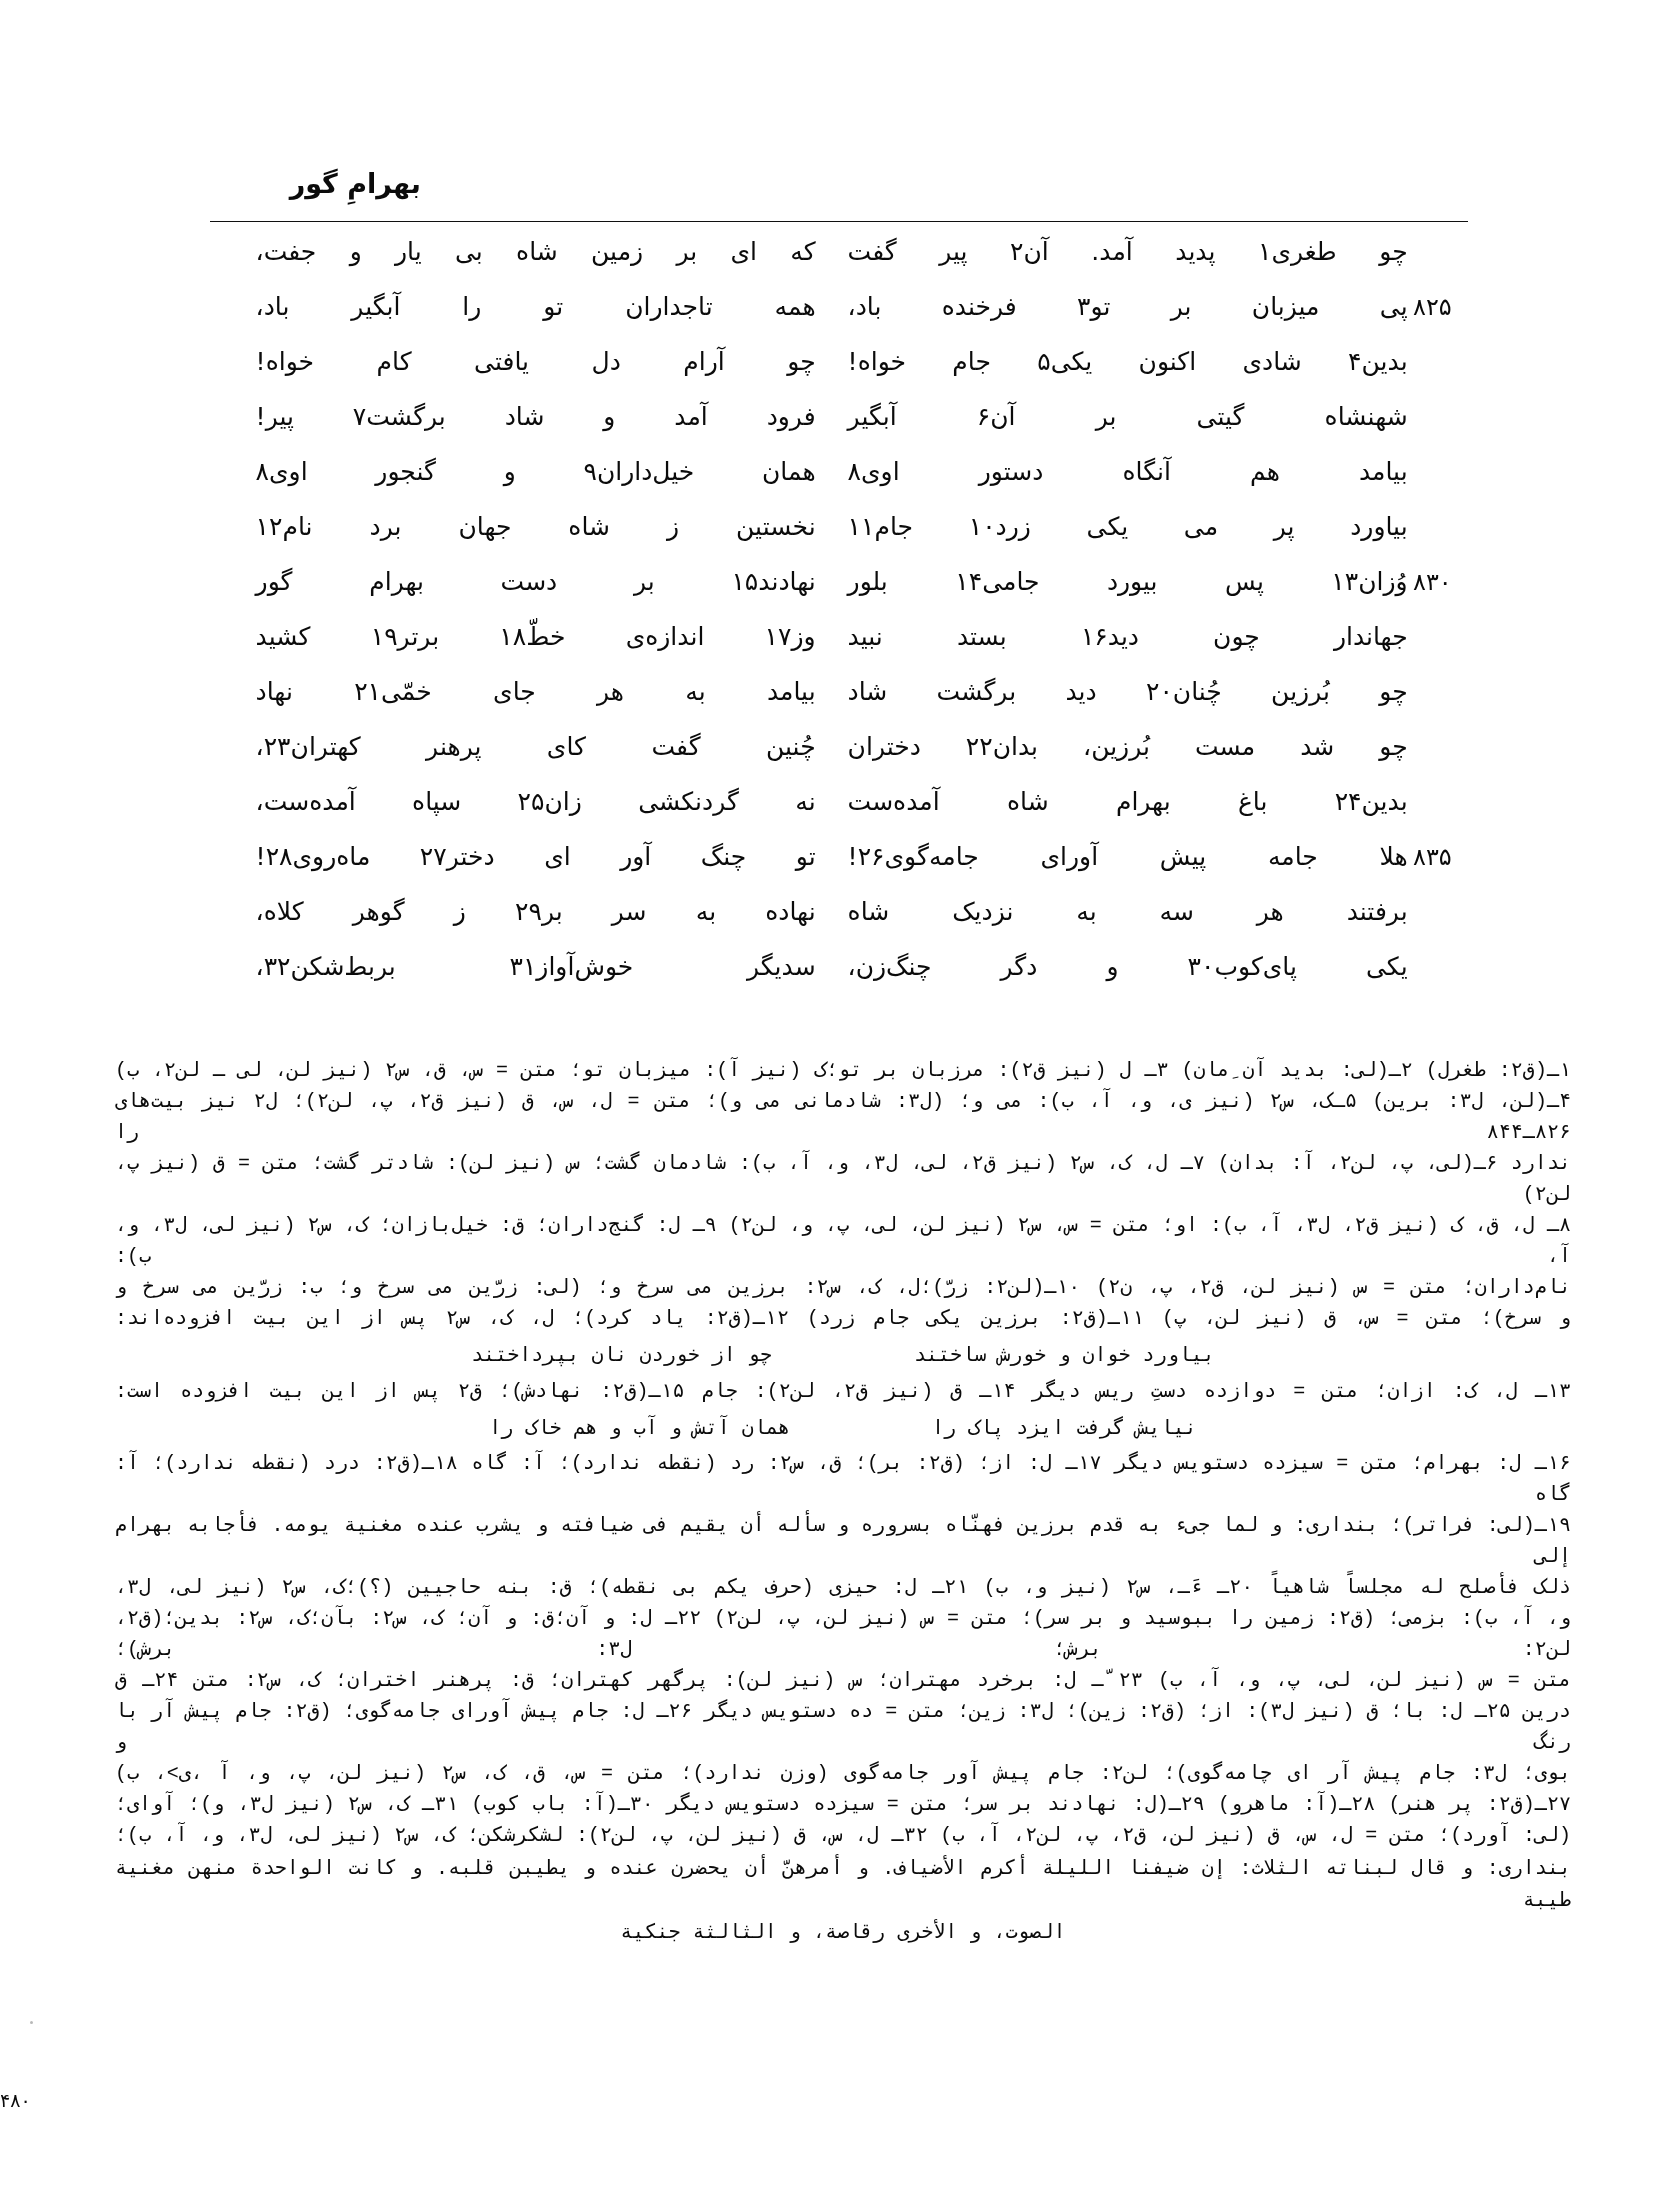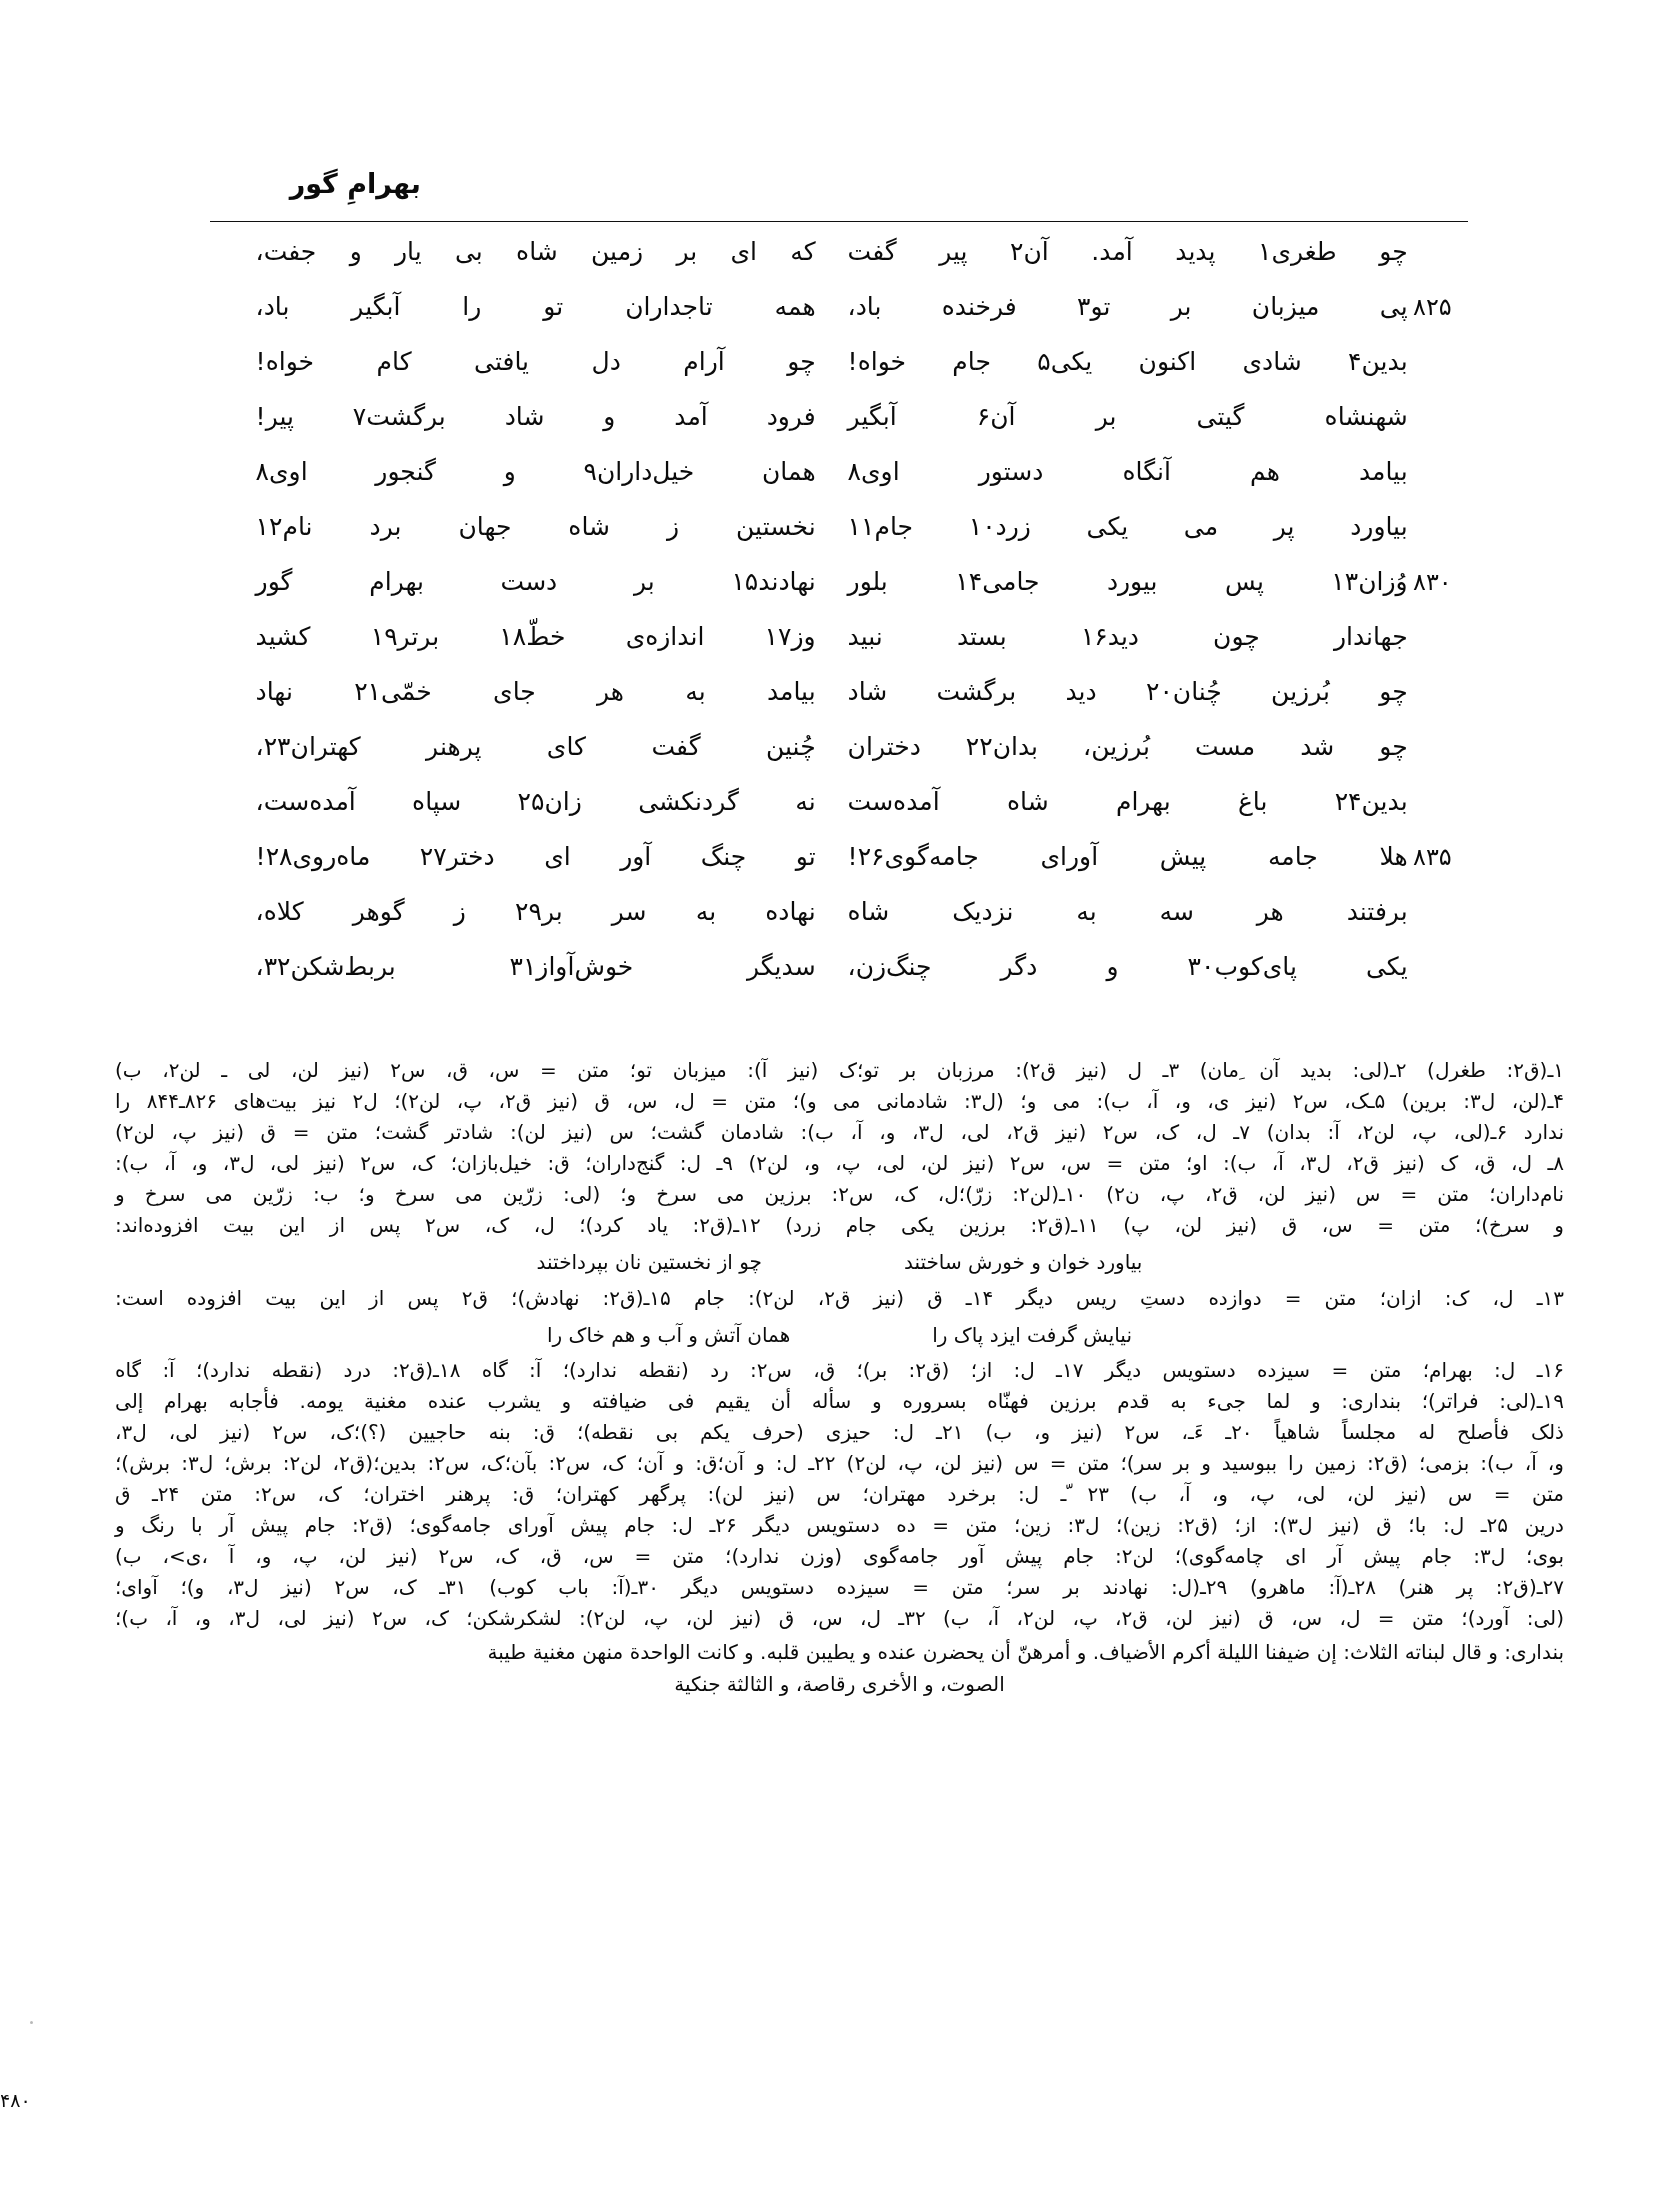--- a/index.html
+++ b/index.html
@@ -91,25 +91,26 @@
     text-align-last: justify;
     padding-left: 5.4px;
     padding-right: 12px;
     margin-left: 7px;
   }
 
   
   .apparatus {
     position: absolute;
     top: 1055px;
-    right: 114px;
+    right: 107px;
     left: 115px;
     font-size: 20px;
     line-height: 31px;
     text-align: justify;
+    font-family: Liberation Mono, monospace;
   }
   .app-line {
     text-align: justify;
     text-align-last: justify;
   }
 
   
   .quoted-couplet {
     display: flex;
     flex-direction: row;
@@ -257,21 +258,21 @@
 
     <div class="app-line">۱ـ(ق۲: طغرل) ۲ـ(لی: بدید آن ِمان) ۳ـ ل (نیز ق۲): مرزبان بر تو؛ک (نیز آ): میزبان تو؛ متن = س، ق، س۲ (نیز لن، لی ـ لن۲، ب)</div>
     <div class="app-line">۴ـ(لن، ل۳: برین) ۵ـک، س۲ (نیز ی، و، آ، ب): می و؛ (ل۳: شادمانی می و)؛ متن = ل، س، ق (نیز ق۲، پ، لن۲)؛ ل۲ نیز بیت‌های ۸۲۶ـ۸۴۴ را</div>
     <div class="app-line">ندارد ۶ـ(لی، پ، لن۲، آ: بدان) ۷ـ ل، ک، س۲ (نیز ق۲، لی، ل۳، و، آ، ب): شادمان گشت؛ س (نیز لن): شادتر گشت؛ متن = ق (نیز پ، لن۲)</div>
     <div class="app-line">۸ـ ل، ق، ک (نیز ق۲، ل۳، آ، ب): او؛ متن = س، س۲ (نیز لن، لی، پ، و، لن۲) ۹ـ ل: گنج‌داران؛ ق: خیل‌بازان؛ ک، س۲ (نیز لی، ل۳، و، آ، ب):</div>
     <div class="app-line">نام‌داران؛ متن = س (نیز لن، ق۲، پ، ن۲) ۱۰ـ(لن۲: زرّ)؛ل، ک، س۲: برزین می سرخ و؛ (لی: زرّین می سرخ و؛ ب: زرّین می سرخ و</div>
     <div class="app-line">و سرخ)؛ متن = س، ق (نیز لن، پ) ۱۱ـ(ق۲: برزین یکی جام زرد) ۱۲ـ(ق۲: یاد کرد)؛ ل، ک، س۲ پس از این بیت افزوده‌اند:</div>
 
     <div class="quoted-couplet">
       <div class="qh">بیاورد خوان و خورش ساختند</div>
-      <div class="qh">چو از نخستین نان بپرداختند</div>
+      <div class="qh">چو از خوردن نان بپرداختند</div>
     </div>
 
     <div class="app-line">۱۳ـ ل، ک: ازان؛ متن = دوازده دستِ ریس دیگر ۱۴ـ ق (نیز ق۲، لن۲): جام ۱۵ـ(ق۲: نهادش)؛ ق۲ پس از این بیت افزوده است:</div>
 
     <div class="quoted-couplet">
       <div class="qh">نیایش گرفت ایزد پاک را</div>
       <div class="qh">همان آتش و آب و هم خاک را</div>
     </div>
 
     <div class="app-line">۱۶ـ ل: بهرام؛ متن = سیزده دستویس دیگر ۱۷ـ ل: از؛ (ق۲: بر)؛ ق، س۲: رد (نقطه ندارد)؛ آ: گاه ۱۸ـ(ق۲: درد (نقطه ندارد)؛ آ: گاه</div>

